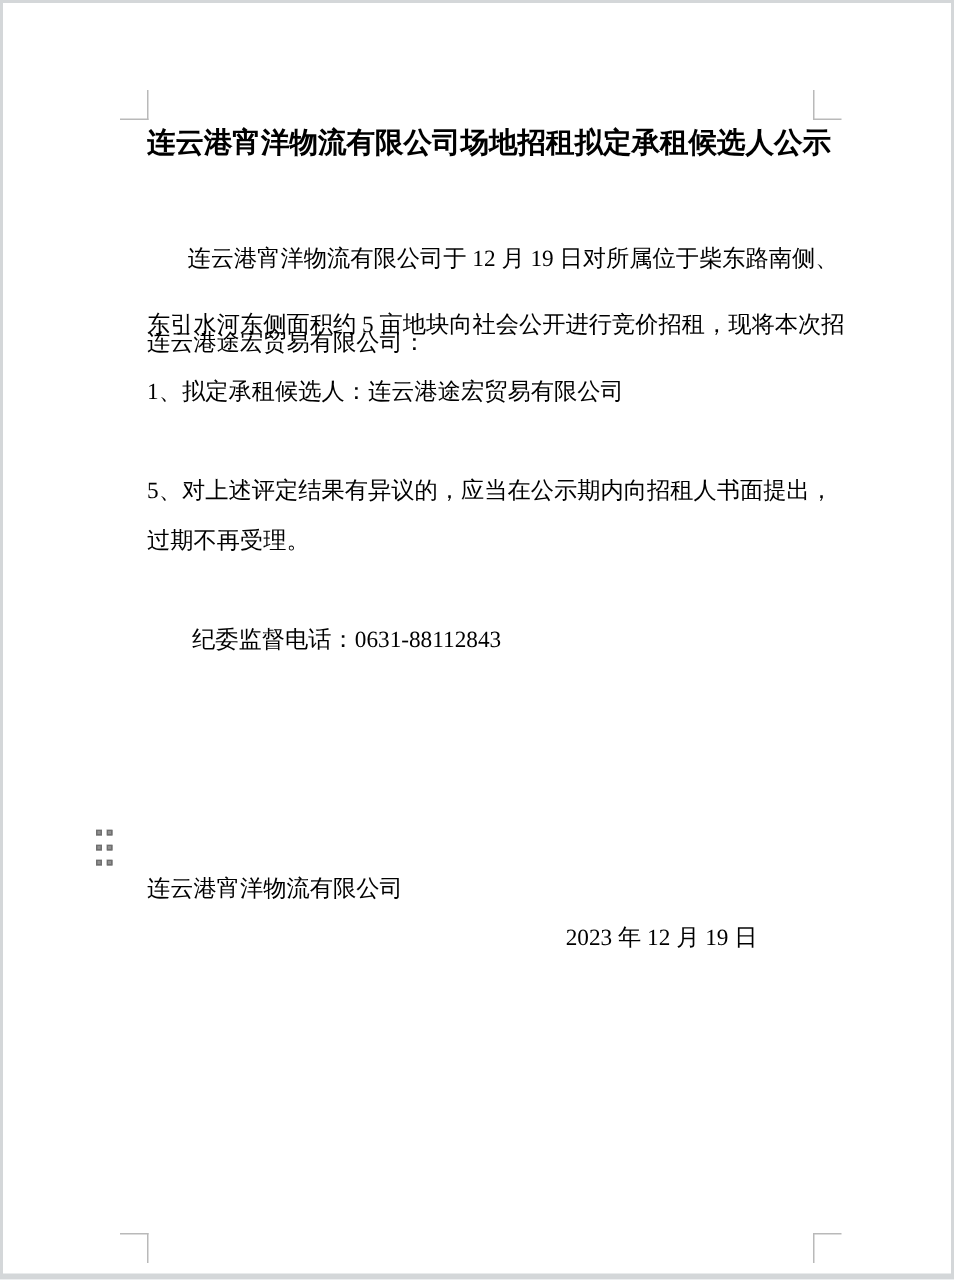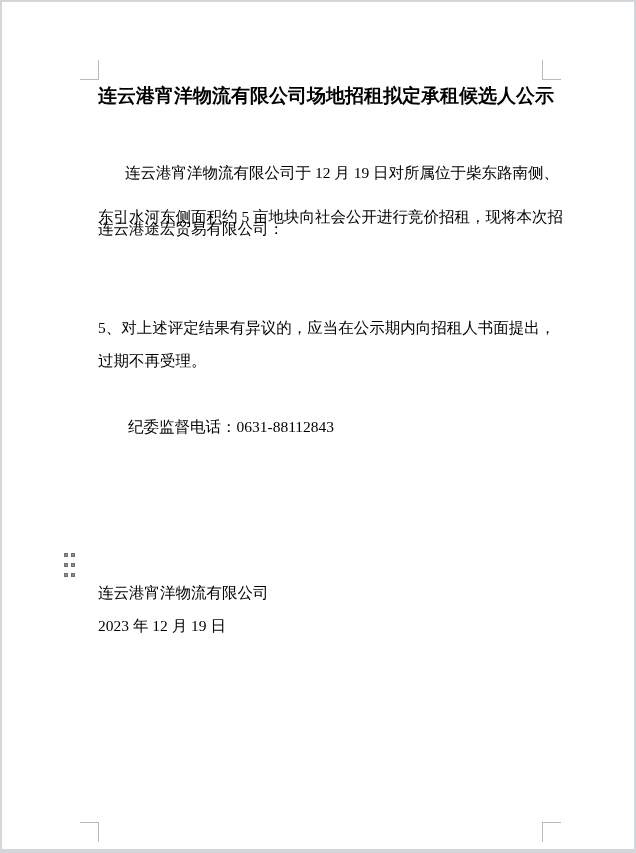--- a/index.html
+++ b/index.html
@@ -38,21 +38,21 @@
   }
   .ln3  { top: 154px; padding-left: 27px; }
   .ln4  { top: 172px; margin-top: 26px; }
   .ln5  { top: 210px; }
   .ln6  { top: 243px; }
   .ln7  { top: 276px; }
   .ln8  { top: 309px; }
   .ln9  { top: 342px; }
   .ln11 { top: 408px; padding-left: 30px; }
   .ln16 { top: 574px; padding-right: 16px; box-sizing: border-box; }
-  .ln17 { top: 607px; text-align: left; padding-right: 37px; box-sizing: border-box; }
+  .ln17 { top: 607px; text-align: right; padding-right: 37px; box-sizing: border-box; }
 
   
   .crop { position: absolute; width: 18px; height: 19px; }
   .crop.tl { left: 78px;  top: 58px;  border-right: 1px solid #b9b9b9; border-bottom: 1px solid #b9b9b9; }
   .crop.tr { left: 540px; top: 58px;  border-left: 1px solid #b9b9b9;  border-bottom: 1px solid #b9b9b9; }
   .crop.bl { left: 78px;  top: 820px; border-right: 1px solid #b9b9b9; border-top: 1px solid #b9b9b9; }
   .crop.br { left: 540px; top: 820px; border-left: 1px solid #b9b9b9;  border-top: 1px solid #b9b9b9; }
 
   
   .anchor-dots {
@@ -82,20 +82,21 @@
   <div class="crop tl"></div>
   <div class="crop tr"></div>
   <div class="crop bl"></div>
   <div class="crop br"></div>
 
   <div class="line title-line">连云港宵洋物流有限公司场地招租拟定承租候选人公示</div>
 
   <div class="line ln3">连云港宵洋物流有限公司于 12 月 19 日对所属位于柴东路南侧、</div>
   <div class="line ln4">东引水河东侧面积约 5 亩地块向社会公开进行竞价招租，现将本次招</div>
   <div class="line ln5">连云港途宏贸易有限公司：</div>
+  <div class="line ln6">1、拟定承租候选人：连云港途宏贸易有限公司</div>
   <div class="line ln8">5、对上述评定结果有异议的，应当在公示期内向招租人书面提出，</div>
   <div class="line ln9">过期不再受理。</div>
 
   <div class="line ln11">纪委监督电话：0631-88112843</div>
 
   <div class="anchor-dots">
     <span></span>
       <span></span>
     <span></span>
       <span></span>

